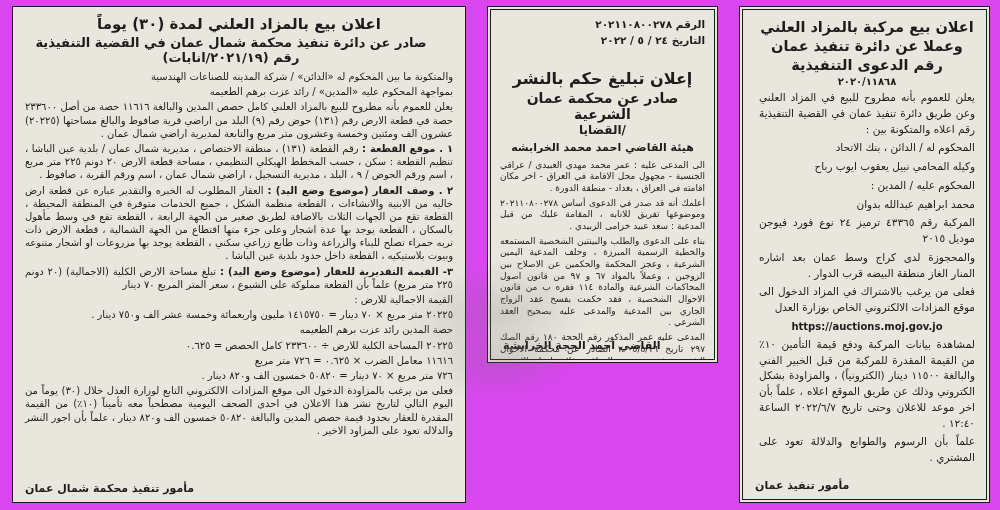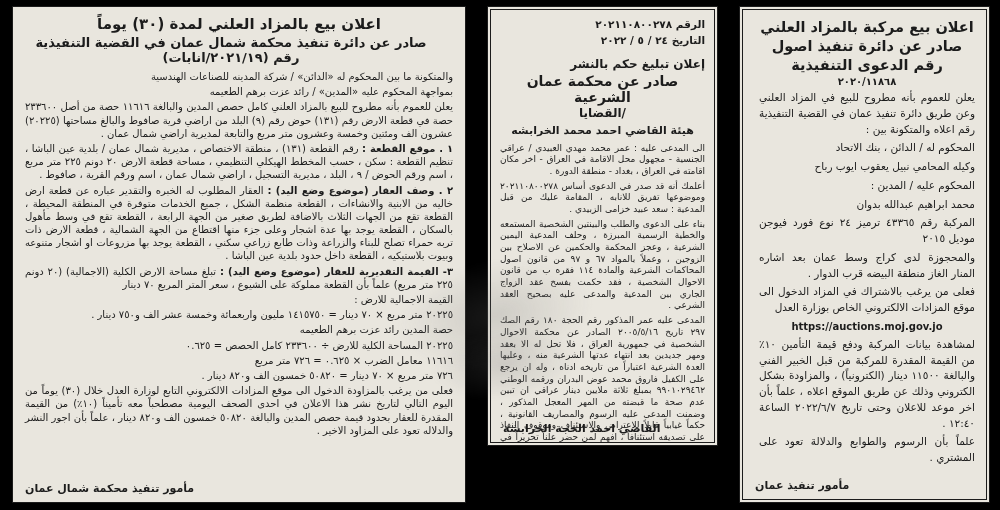--- a/index.html
+++ b/index.html
@@ -3,40 +3,40 @@
 <meta charset="utf-8">
 <style>
   html,body{margin:0;padding:0;}
   body{
     width:1000px;height:510px;
     font-family:"DejaVu Sans",sans-serif;
     background:#dcd9d0;
   }
   .page{
     position:relative;width:1000px;height:510px;
-    background:#000000;
+    background:#d946ef;
     color:#1c1c1c;overflow:hidden;
   }
   .box{
     position:absolute;box-sizing:border-box;overflow:hidden;
     background:#e9e6de;color:#1c1c1c;
   }
   .box.single{border:1.5px solid #1c1c1c;}
   .box.dbl{border:4px double #1c1c1c;}
 
   
   .notice-left{left:12px;top:6px;width:454px;height:497px;padding:8px 12px 26px 12px;}
   .notice-left h1{margin:0 0 2px 0;text-align:center;font-size:15px;font-weight:bold;}
   .notice-left h2{margin:0 16px 5px 0;text-align:center;font-size:13px;font-weight:bold;}
   .notice-left p{margin:2px 0;font-size:10px;line-height:1.32;text-align:justify;}
 
   
-  .notice-middle{left:487px;top:6px;width:231px;height:440px;padding:7px 9px 26px 9px;}
+  .notice-middle{left:487px;top:6px;width:231px;height:357px;padding:7px 9px 26px 9px;}
   .notice-middle .hdr{font-size:10.5px;font-weight:bold;text-align:right;line-height:1.5;}
-  .notice-middle .t0{margin:8px 0 2px 0;text-align:right;font-size:12px;font-weight:bold;}
+  .notice-middle .t0{margin:20px 0 2px 0;text-align:center;font-size:16px;font-weight:bold;}
   .notice-middle .t1{margin:0 0 1px 0;text-align:center;font-size:14px;font-weight:bold;}
   .notice-middle .t2{margin:0 0 4px 0;text-align:center;font-size:12px;font-weight:bold;}
   .notice-middle .judge{margin:0 0 6px 0;text-align:center;font-size:11px;font-weight:bold;}
   .notice-middle p{margin:3px 0;font-size:9px;line-height:1.3;text-align:justify;}
 
   
   .notice-right{left:739px;top:6px;width:251px;height:497px;padding:9px 11px 26px 16px;}
   .notice-right h1{margin:0 0 3px 0;text-align:center;font-size:14.5px;font-weight:bold;}
   .notice-right h1.num{font-size:10px;}
   .notice-right p{margin:3px 0;font-size:10.5px;line-height:1.5;text-align:justify;}
@@ -95,21 +95,21 @@
     <p>الى المدعى عليه : عمر محمد مهدي العبيدي / عراقي الجنسية - مجهول محل الاقامة في العراق - اخر مكان اقامته في العراق ، بغداد - منطقة الدورة .</p>
     <p>أعلمك أنه قد صدر في الدعوى أساس ٢٠٢١١٠٨٠٠٢٧٨ وموضوعها تفريق للانابه ، المقامة عليك من قبل المدعية : سعد عبيد خزامى الزبيدي .</p>
     <p>بناء على الدعوى والطلب والبينتين الشخصية المستمعه والخطية الرسمية المبرزة ، وحلف المدعية اليمين الشرعية ، وعجز المحكمة والحكمين عن الاصلاح بين الزوجين ، وعملاً بالمواد ٦٧ و ٩٧ من قانون اصول المحاكمات الشرعية والمادة ١١٤ فقره ب من قانون الاحوال الشخصية ، فقد حكمت بفسخ عقد الزواج الجاري بين المدعية والمدعى عليه بصحيح العقد الشرعي .</p>
     <p>المدعى عليه عمر المذكور رقم الحجة ١٨٠ رقم الصك ٢٩٧ تاريخ ٢٠٠٥/٥/١٦ الصادر عن محكمة الاحوال الشخصية في جمهورية العراق ، فلا تحل له الا بعقد ومهر جديدين بعد انتهاء عدتها الشرعية منه ، وعليها العدة الشرعية اعتباراً من تاريخه ادناه ، وله ان يرجع على الكفيل فاروق محمد عوض البدران ورقمه الوطني ٩٩٠١٠٢٩٤٦٢ بمبلغ ثلاثة ملايين دينار عراقي ان تبين عدم صحة ما قبضته من المهر المعجل المذكور ، وضمنت المدعى عليه الرسوم والمصاريف القانونية ، حكماً غيابياً قابلاً للاعتراض والاستئناف وموقوف النفاذ على تصديقه استئنافاً ، افهم لمن حضر علناً تحريراً في ٢٠٢٢/٢/٩ .</p>
 
     <div class="footer">القاضي احمد الحجة الخرابشة</div>
   </section>
 
   <section class="box dbl notice-right" dir="rtl">
     <h1>اعلان بيع مركبة بالمزاد العلني</h1>
-    <h1>صادر عن دائرة تنفيذ اصول</h1>
+    <h1>وعملا عن دائرة تنفيذ عمان</h1>
     <h1>رقم الدعوى التنفيذية</h1>
     <h1 class="num">٢٠٢٠/١١٨٦٨</h1>
 
     <p>يعلن للعموم بأنه مطروح للبيع في المزاد العلني وعن طريق دائرة تنفيذ عمان في القضية التنفيذية رقم اعلاه والمتكونة بين :</p>
     <p>المحكوم له / الدائن ، بنك الاتحاد</p>
     <p>وكيله المحامي نبيل يعقوب ايوب رباح</p>
     <p>المحكوم عليه / المدين :</p>
     <p>محمد ابراهيم عبدالله بدوان</p>
     <p>المركبة رقم ٤٣٣٦٥ ترميز ٢٤ نوع فورد فيوجن موديل ٢٠١٥</p>
     <p>والمحجوزة لدى كراج وسط عمان بعد اشاره المنار الغاز منطقة البيضه قرب الدوار .</p>

